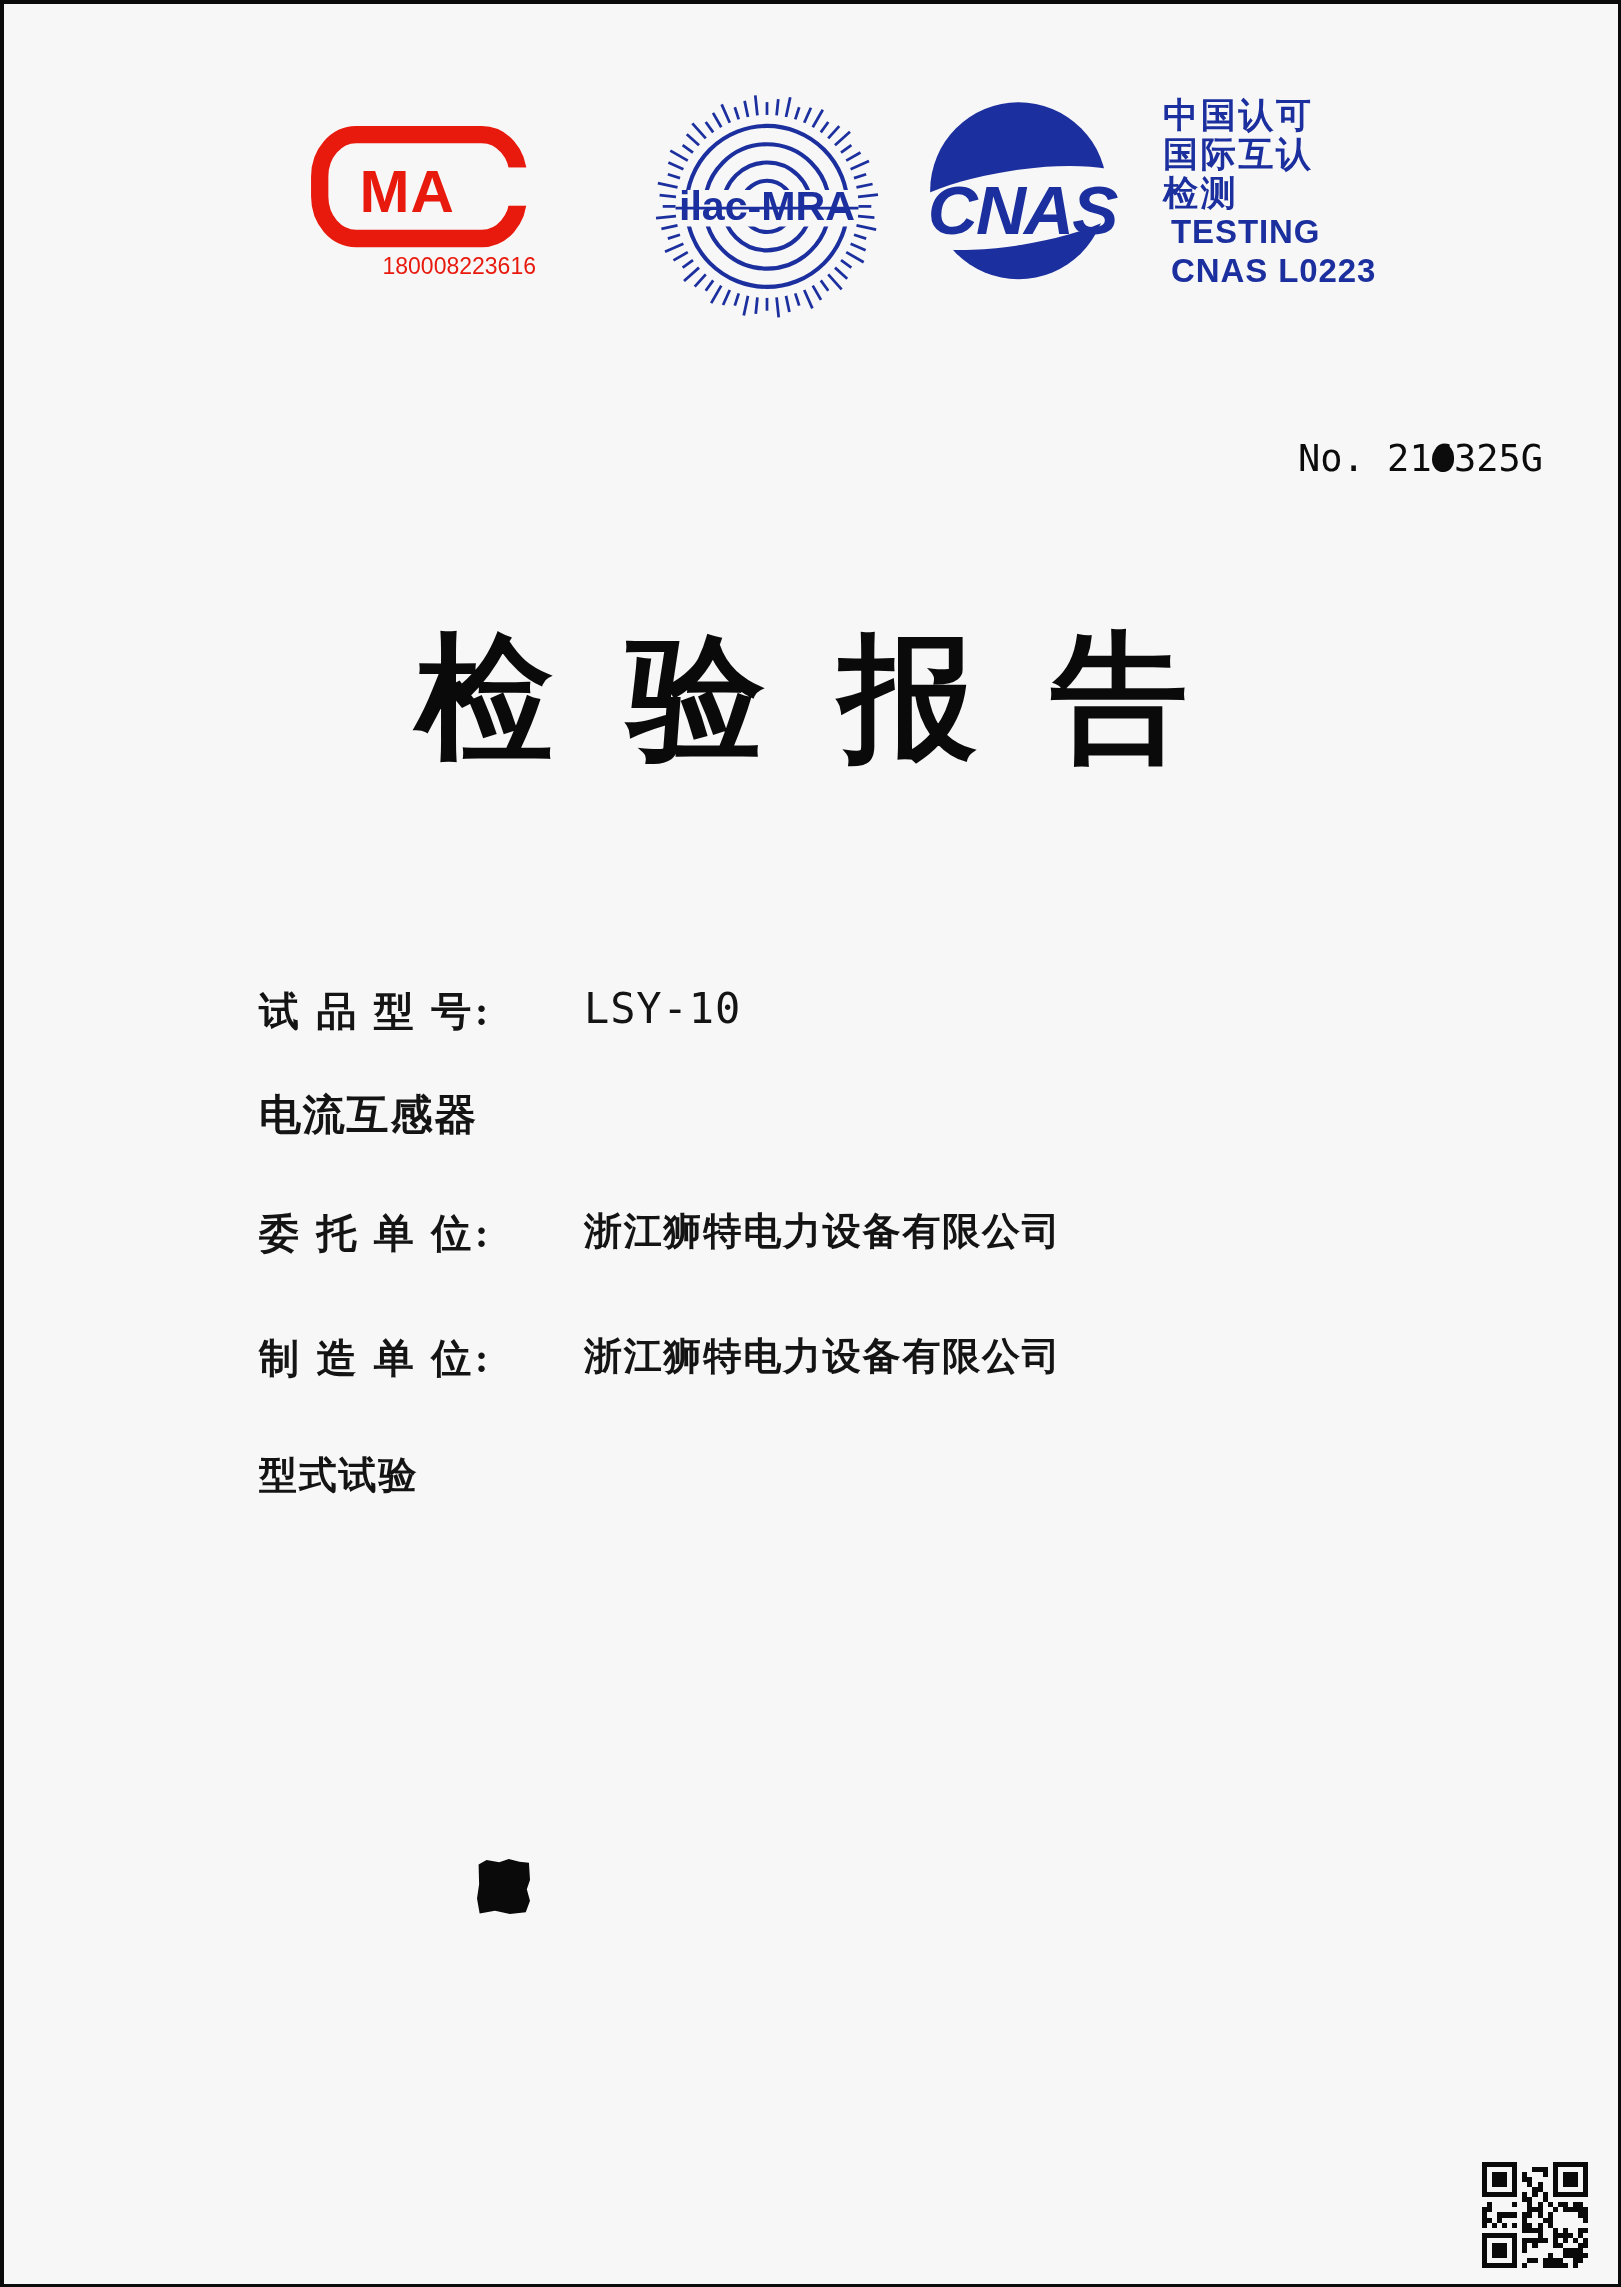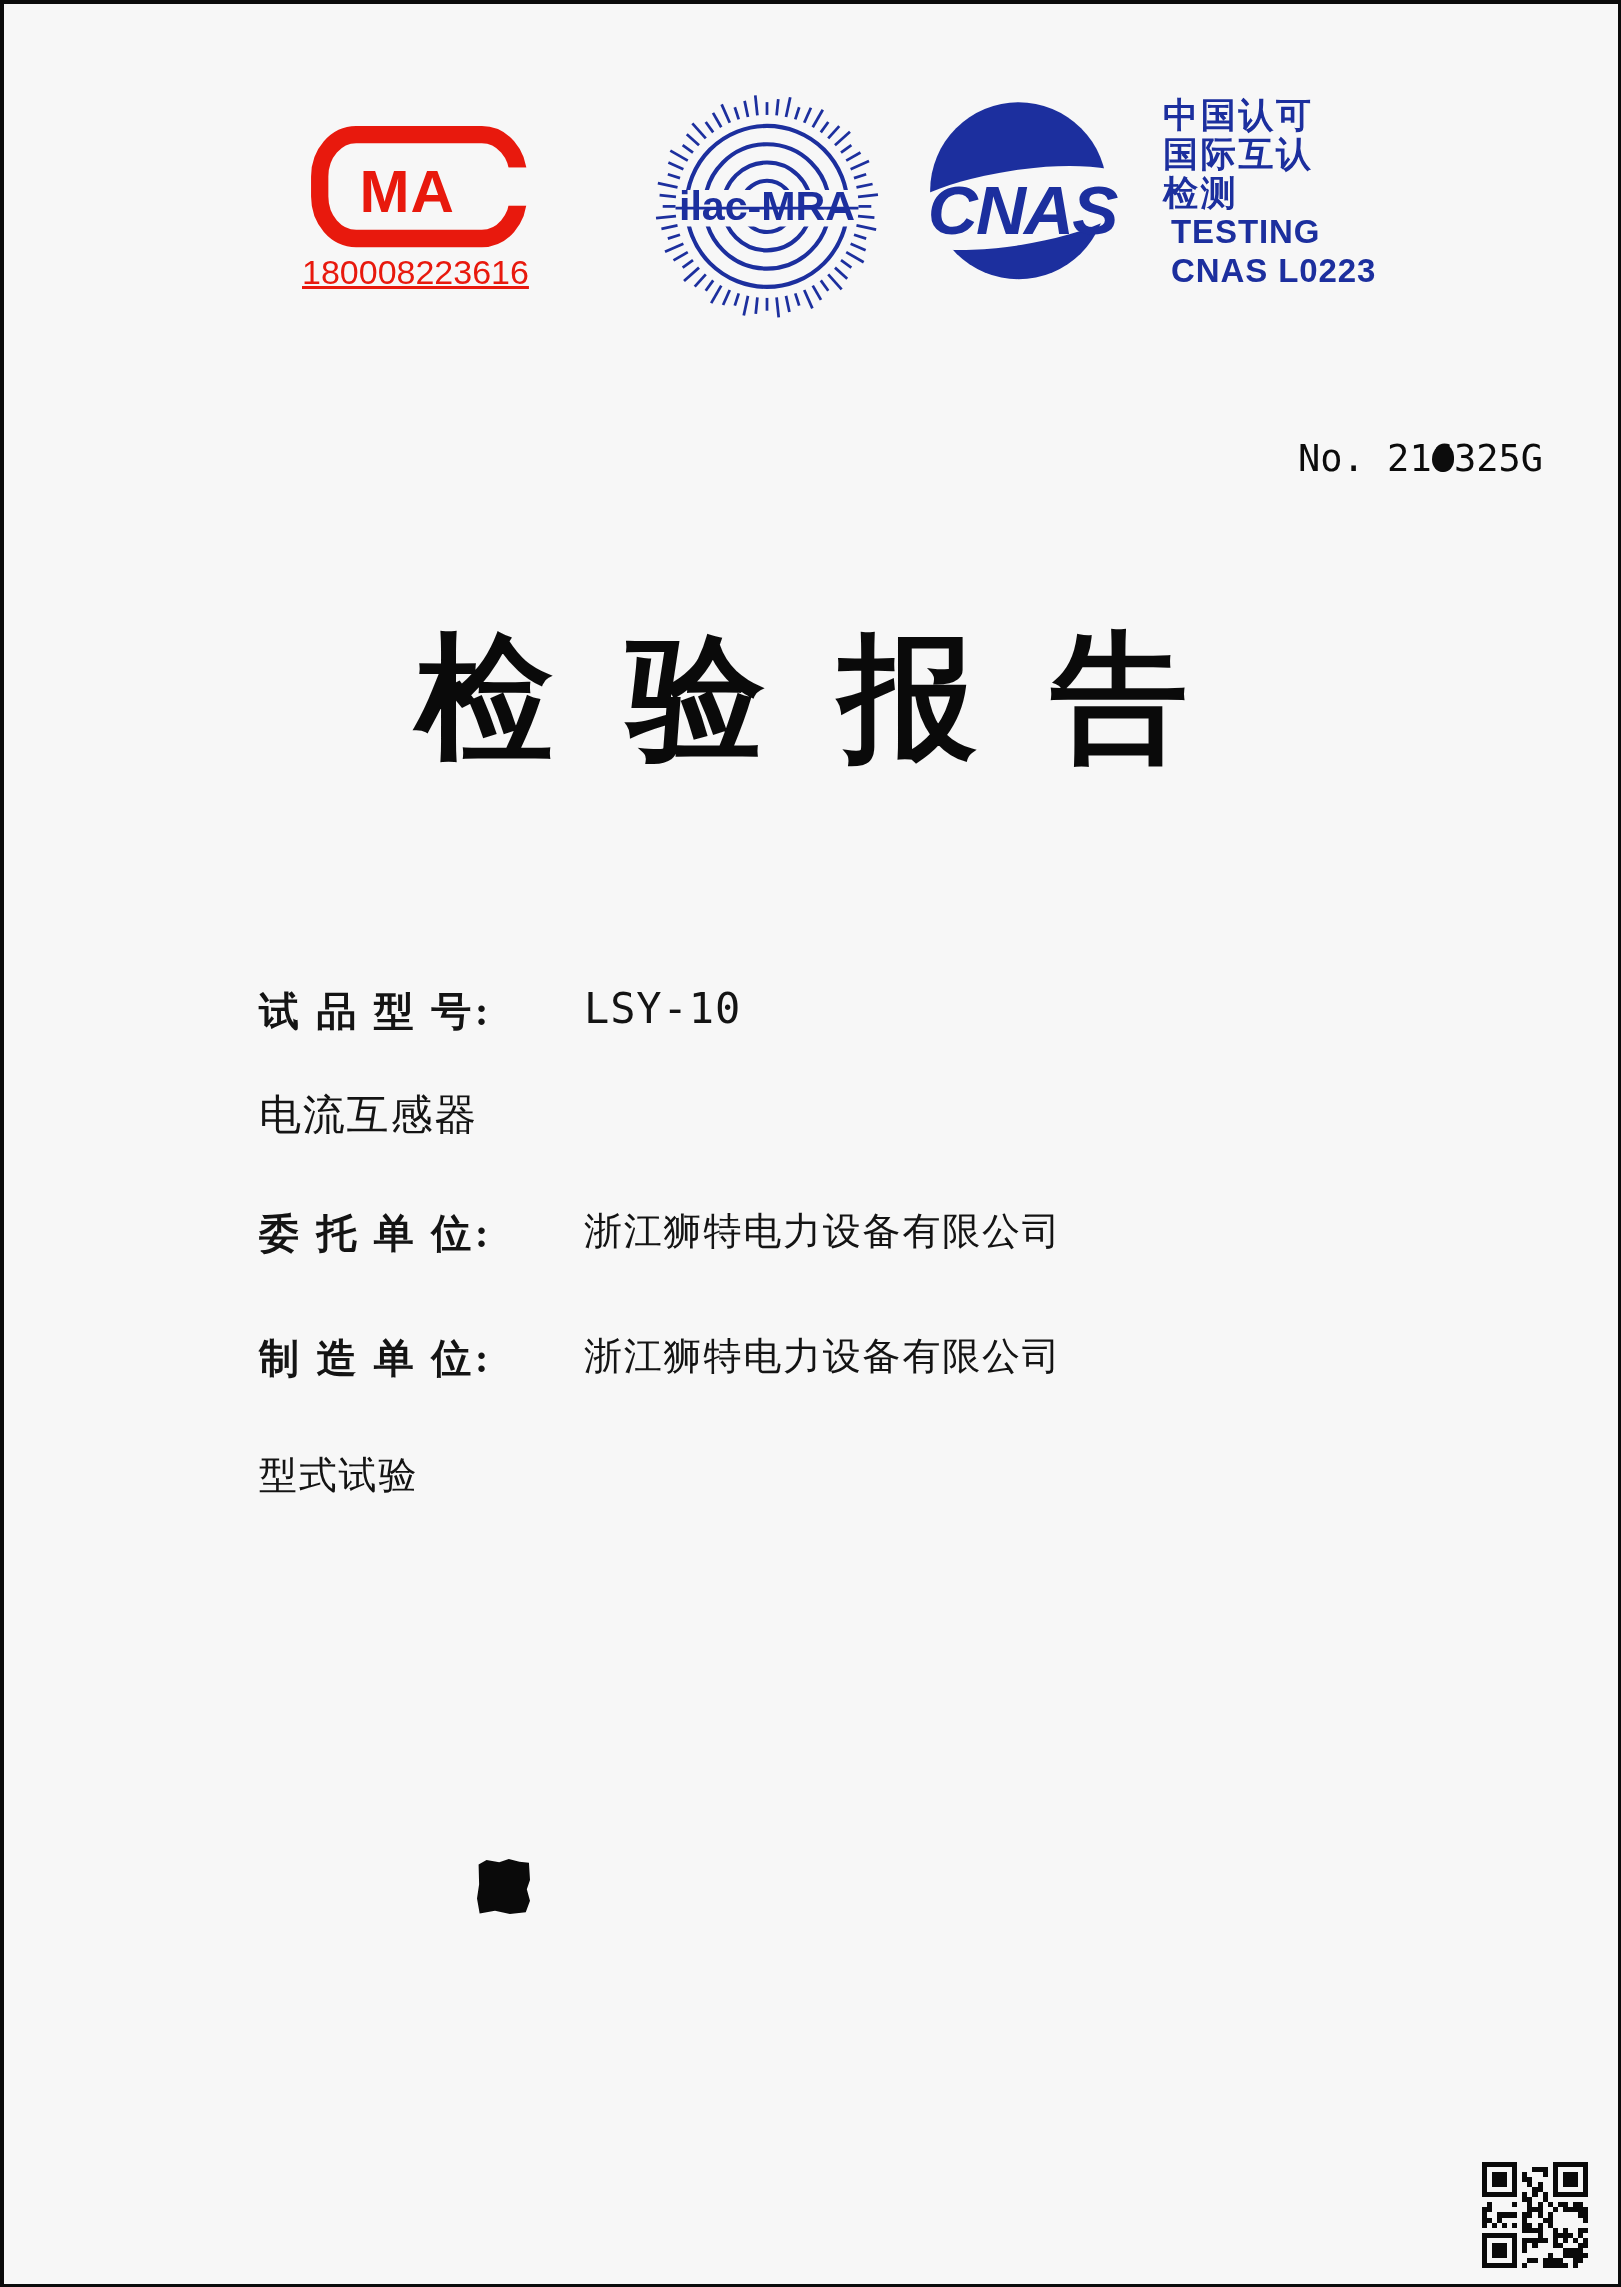--- a/index.html
+++ b/index.html
@@ -12,23 +12,23 @@
     overflow:hidden;
     font-family:"Liberation Sans", sans-serif;
     color:#111;
   }
   .abs{position:absolute;}
 
   
   .cma-svg{left:300px;top:117px;width:230px;height:133px;}
   .cma-number{
     left:298px;top:249px;width:234px;
-    text-align:left;
-    font-size:34px;color:var(--accent-red,#e8190d);
-    letter-spacing:0px;white-space:nowrap;text-decoration:underline;
+    text-align:right;
+    font-size:23px;color:var(--accent-red,#e8190d);
+    letter-spacing:0px;white-space:nowrap;
   }
   .ilac-svg{left:644px;top:78px;width:238px;height:247px;}
   .cnas-svg{left:916px;top:91px;width:219px;height:196px;}
 
   .accred{left:1159px;top:91px;line-height:39px;color:var(--accent-blue,#1c2f9e);}
   .accred .cjk{font-size:35px;font-weight:bold;letter-spacing:2.7px;}
   .accred .lat{font-size:33px;font-weight:bold;letter-spacing:0.9px;margin-left:8px;}
 
   .chptl{
     left:241px;top:329px;
@@ -69,21 +69,21 @@
     display:flex;align-items:flex-start;
     font-family:"Liberation Serif", serif;
     white-space:nowrap;
     margin-left:8px;
   }
   .field-label{
     display:inline-block;width:325px;flex:0 0 325px;
     font-size:40px;font-weight:bold;letter-spacing:3.7px;color:#141414;
   }
   .field-value{
-    font-size:38px;font-weight:normal;letter-spacing:1.8px;color:#141414;
+    font-size:38px;font-weight:bold;letter-spacing:1.8px;color:#141414;
   }
   .field-value.mono{
     font-family:"DejaVu Sans Mono", monospace;
     font-weight:normal;font-size:42px;letter-spacing:0.9px;
   }
   .field-value.lg{font-size:42px;}
 
   
   .ink-stamp{
     left:473px;top:1855px;width:53px;height:55px;

